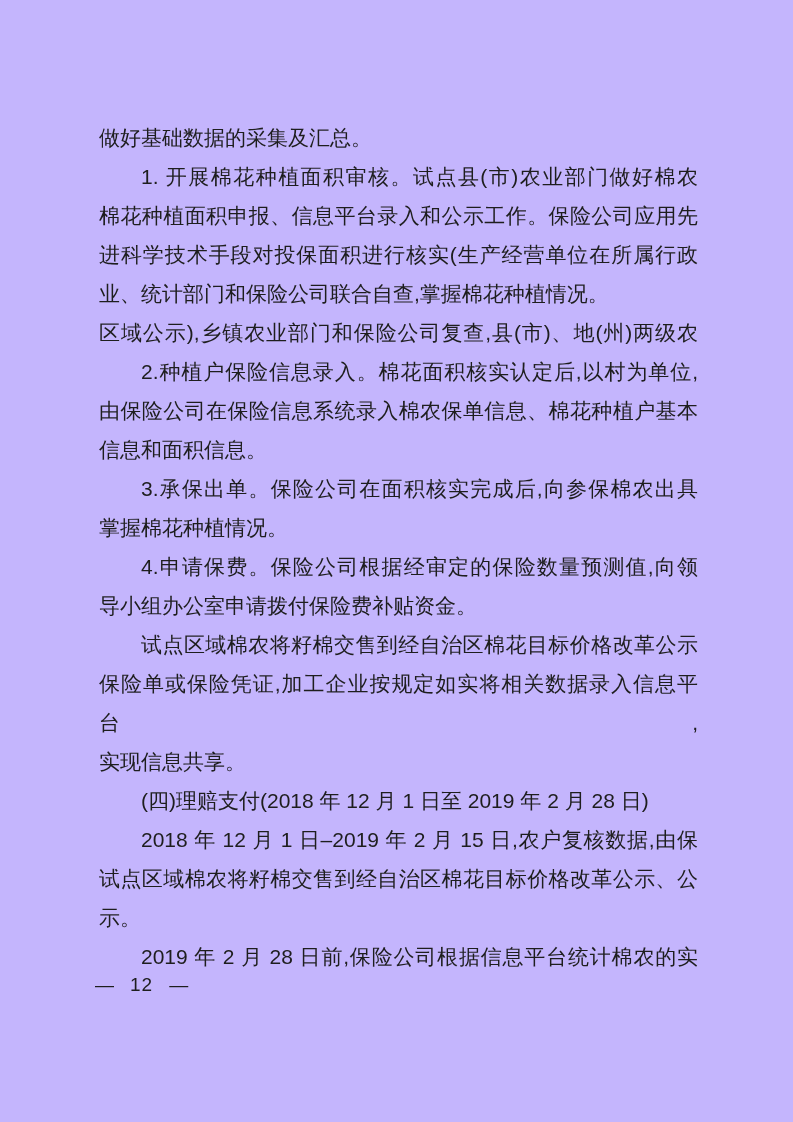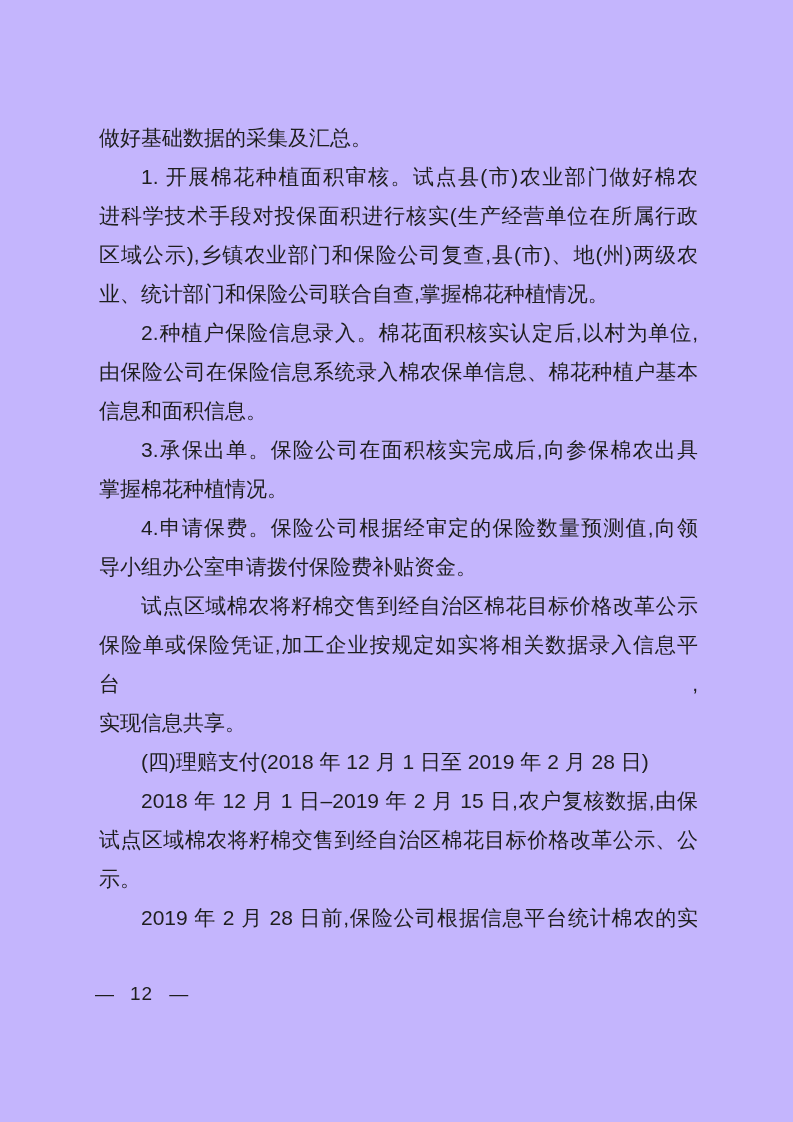--- a/index.html
+++ b/index.html
@@ -41,35 +41,36 @@
     left: 95px;
     top: 969px;
     font-size: 19px;
     color: #1e1e1e;
   }
   .footer .dash {
     display: inline-block;
   }
   .footer .num {
     display: inline-block;
-    margin: 14px 16px;
+    margin: 5px 16px;
     letter-spacing: 1px;
   }
 </style>
 </head>
 <body>
 
 <div class="page">
 
   <div class="body-text">
     <div class="line">做好基础数据的采集及汇总。</div>
     <div class="line indent justify">1. 开展棉花种植面积审核。试点县(市)农业部门做好棉农</div>
+    <div class="line justify">棉花种植面积申报、信息平台录入和公示工作。保险公司应用先</div>
     <div class="line justify">进科学技术手段对投保面积进行核实(生产经营单位在所属行政</div>
+    <div class="line">业、统计部门和保险公司联合自查,掌握棉花种植情况。</div>
     <div class="line justify">区域公示),乡镇农业部门和保险公司复查,县(市)、地(州)两级农</div>
-    <div class="line">业、统计部门和保险公司联合自查,掌握棉花种植情况。</div>
     <div class="line indent justify">2.种植户保险信息录入。棉花面积核实认定后,以村为单位,</div>
     <div class="line justify">由保险公司在保险信息系统录入棉农保单信息、棉花种植户基本</div>
     <div class="line">信息和面积信息。</div>
     <div class="line indent justify">3.承保出单。保险公司在面积核实完成后,向参保棉农出具</div>
     <div class="line">掌握棉花种植情况。</div>
     <div class="line indent justify">4.申请保费。保险公司根据经审定的保险数量预测值,向领</div>
     <div class="line">导小组办公室申请拨付保险费补贴资金。</div>
     <div class="line indent justify">试点区域棉农将籽棉交售到经自治区棉花目标价格改革公示</div>
     <div class="line justify">保险单或保险凭证,加工企业按规定如实将相关数据录入信息平台,</div>
     <div class="line">实现信息共享。</div>

